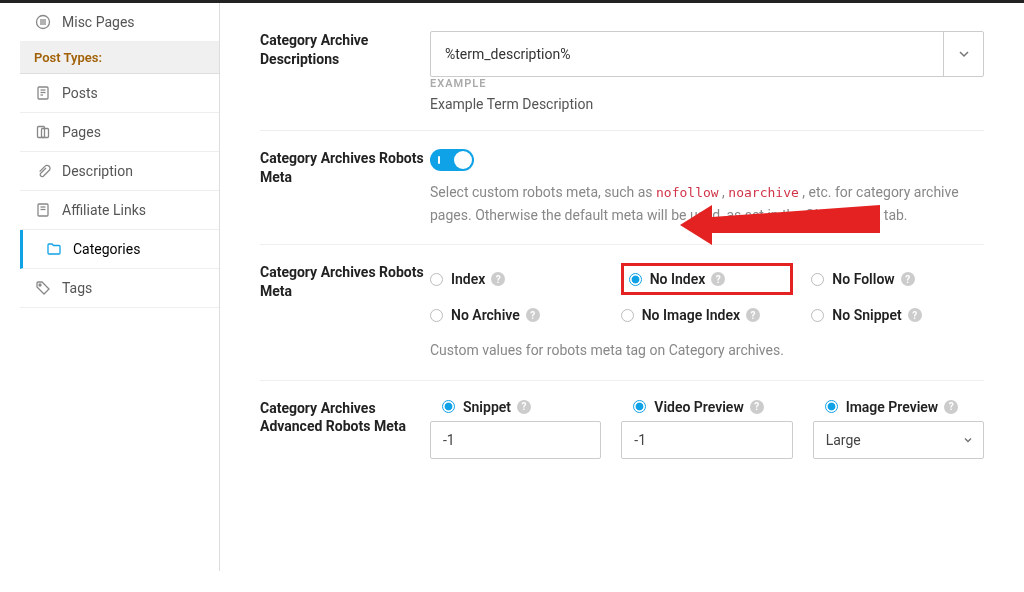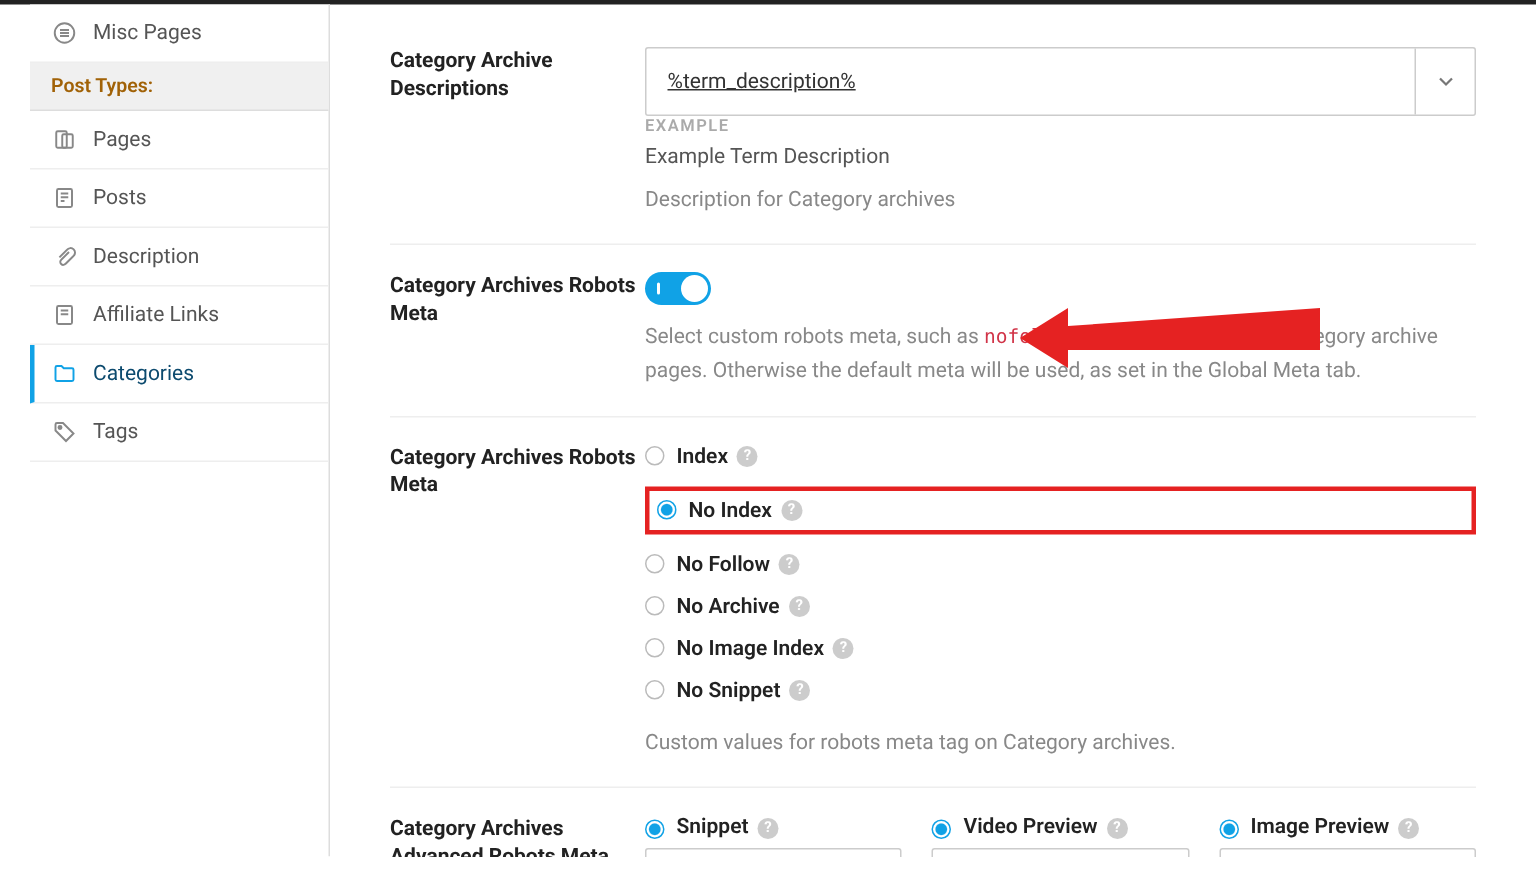--- a/index.html
+++ b/index.html
@@ -1,47 +1,47 @@
 <!DOCTYPE html>
 <html><head>
 <meta charset="utf-8">
 <style>
 * { margin: 0; padding: 0; box-sizing: border-box; font-family: -apple-system, BlinkMacSystemFont, "Segoe UI", Roboto, sans-serif; }
 body { background: #fff; }
 .app { display: flex; width: 1024px; height: 571px; border-top: 3px solid #222; }
 .sidebar { width: 200px; background: #fff; border-right: 1px solid #ddd; margin-left: 20px; }
 .side-item { display: flex; align-items: center; padding: 10px 14px; color: #555; font-size: 14px; border-bottom: 1px solid #eee; cursor: pointer; }
 .side-item .ico { width: 18px; height: 18px; margin-right: 10px; display: inline-flex; align-items: center; justify-content: center; color: #888; }
-.side-item.active { color: #0c4a6e; border-left: 3px solid #10a2e6; padding-left: 11px; }
+.side-item.active { color: #000000; border-left: 3px solid #10a2e6; padding-left: 22px; }
 .side-item.active .ico { color: #10a2e6; }
 .side-header { padding: 8px 14px; background: #f0f0f0; color: #a16207; font-size: 13px; font-weight: 600; border-bottom: 1px solid #ddd; }
 .main { flex: 1; padding: 10px 40px 20px; overflow: auto; position: relative; }
 .row { display: flex; align-items: flex-start; padding: 18px 0; border-bottom: 1px solid #eee; }
 .row.no-border { border-bottom: none; }
 .row-label { width: 170px; font-size: 14px; font-weight: 700; color: #222; flex-shrink: 0; line-height: 1.35; }
 .row-body { flex: 1; }
 .textbox { border: 1px solid #ccc; border-radius: 2px; display: flex; align-items: center; }
-.textbox-inner { flex: 1; padding: 12px 14px; color: #333; font-size: 14px; text-decoration: underline; }
+.textbox-inner { flex: 1; padding: 12px 14px; color: #333; font-size: 14px; }
 .textbox-chevron { width: 40px; height: 44px; border-left: 1px solid #ccc; display: flex; align-items: center; justify-content: center; color: #777; }
 .example-lbl { font-size: 11px; letter-spacing: 1px; color: #aaa; margin-top: 0; text-transform: uppercase; font-weight: 600; }
 .example-txt { font-size: 14px; color: #555; margin-top: 6px; }
 .desc { font-size: 14px; color: #888; margin-top: 10px; line-height: 1.6; }
 .toggle { width: 44px; height: 22px; background: #10a2e6; border-radius: 11px; position: relative; }
 .toggle::before { content: ''; position: absolute; right: 2px; top: 2px; width: 18px; height: 18px; border-radius: 50%; background: #fff; }
 .toggle::after { content: ''; position: absolute; left: 8px; top: 7px; width: 2px; height: 8px; background: #fff; border-radius: 1px; }
 .code { color: #d13448; font-family: monospace; font-size: 13px; }
-.radio-grid { display: grid; grid-template-columns: 1fr; gap: 12px 18px; margin-bottom: 16px; }
+.radio-grid { display: grid; grid-template-columns: 1fr 1fr 1fr; gap: 12px 18px; margin-bottom: 16px; }
 .radio-opt { display: flex; align-items: center; font-size: 14px; color: #222; font-weight: 600; }
 .radio-circ { width: 13px; height: 13px; border: 1.5px solid #bbb; border-radius: 50%; margin-right: 8px; background: #fff; flex-shrink: 0; }
 .radio-circ.on { border-color: #10a2e6; background: radial-gradient(circle, #10a2e6 45%, #fff 55%); }
 .help-ico { width: 14px; height: 14px; border-radius: 50%; background: #ccc; color: #fff; font-size: 10px; display: inline-flex; align-items: center; justify-content: center; margin-left: 6px; font-weight: bold; }
 .highlight-box { border: 3px solid #e52222; padding: 5px 16px 5px 5px; display: inline-flex; }
 .adv-row { display: flex; gap: 20px; }
 .adv-field { flex: 1; }
-.adv-lbl { display: flex; align-items: flex-end; font-weight: 600; font-size: 14px; color: #222; margin-bottom: 6px; }
+.adv-lbl { display: flex; align-items: center; font-weight: 600; font-size: 14px; color: #222; margin-bottom: 6px; margin-left: 12px; }
 .input, .select { width: 100%; padding: 10px 12px; border: 1px solid #ccc; border-radius: 2px; font-size: 14px; color: #444; background: #fff; }
 .select-wrap { position: relative; }
 .select-wrap .chev { position: absolute; right: 10px; top: 50%; transform: translateY(-50%); pointer-events: none; color: #777; }
 .arrow { position: absolute; left: 460px; top: 192px; pointer-events: none; }
 svg { display: block; }
 </style>
 </head>
 <body>
 <div class="app">
   <div class="sidebar">
@@ -53,36 +53,36 @@
             <line x1="5" y1="8" x2="11" y2="8"></line>
             <line x1="5" y1="10" x2="11" y2="10"></line>
           </svg>
         </span>
       <span>Misc Pages</span>
     </div>
     <div class="side-header">Post Types:</div>
     <div class="side-item">
       <span class="ico">
           <svg width="16" height="16" viewBox="0 0 16 16" fill="none" stroke="currentColor" stroke-width="1.3">
-            <rect x="2.5" y="2.5" width="7" height="11" rx="1"></rect>
-            <rect x="6.5" y="4.5" width="7" height="9" rx="1"></rect>
-          </svg>
-        </span>
-      <span>Pages</span>
-    </div>
-    <div class="side-item">
-      <span class="ico">
-          <svg width="16" height="16" viewBox="0 0 16 16" fill="none" stroke="currentColor" stroke-width="1.3">
             <rect x="3" y="2" width="10" height="12" rx="1"></rect>
             <line x1="5.5" y1="5" x2="10.5" y2="5"></line>
             <line x1="5.5" y1="7.5" x2="10.5" y2="7.5"></line>
             <line x1="5.5" y1="10" x2="8" y2="10"></line>
           </svg>
         </span>
       <span>Posts</span>
+    </div>
+    <div class="side-item">
+      <span class="ico">
+          <svg width="16" height="16" viewBox="0 0 16 16" fill="none" stroke="currentColor" stroke-width="1.3">
+            <rect x="2.5" y="2.5" width="7" height="11" rx="1"></rect>
+            <rect x="6.5" y="4.5" width="7" height="9" rx="1"></rect>
+          </svg>
+        </span>
+      <span>Pages</span>
     </div>
     <div class="side-item">
       <span class="ico">
           <svg width="16" height="16" viewBox="0 0 16 16" fill="none" stroke="currentColor" stroke-width="1.3">
             <path d="M11 5l-5 5a2 2 0 102.8 2.8l5-5a3 3 0 10-4.2-4.2l-5 5"></path>
           </svg>
         </span>
       <span>Description</span>
     </div>
     <div class="side-item">
@@ -121,21 +121,20 @@
         <div class="textbox">
           <div class="textbox-inner">%term_description%</div>
           <div class="textbox-chevron">
               <svg width="14" height="14" viewBox="0 0 14 14" fill="none" stroke="currentColor" stroke-width="1.5">
                 <path d="M3 5l4 4 4-4"></path>
               </svg>
             </div>
         </div>
         <div class="example-lbl">EXAMPLE</div>
         <div class="example-txt">Example Term Description</div>
-        <div class="desc">Description for Category archives</div>
       </div>
     </div>
 
     <div class="row">
       <div class="row-label">Category Archives Robots Meta</div>
       <div class="row-body">
         <div class="toggle"></div>
         <div class="desc">
           <span>Select custom robots meta, such as </span>
           <span class="code">nofollow</span> , 

